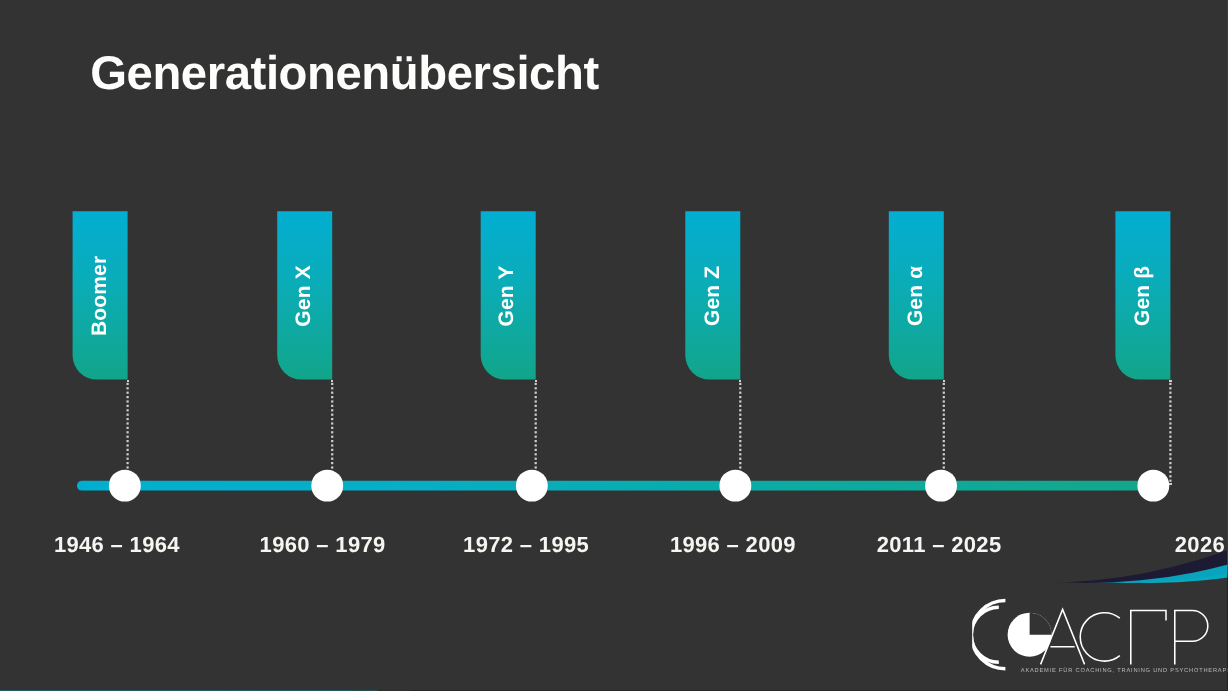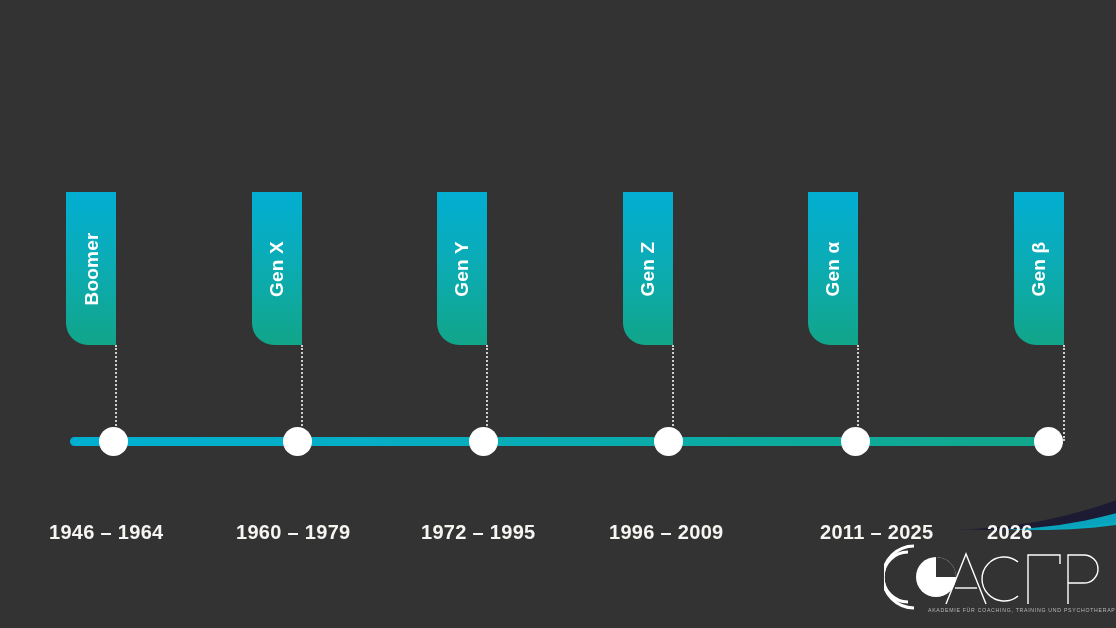--- a/index.html
+++ b/index.html
@@ -126,21 +126,20 @@
   }
 
   .gen-date {
     position:absolute;
     top:485px;
     font-size:20px;
     font-weight:bold;
     color:#f7f5f1;
     white-space:nowrap;
     letter-spacing:0.3px;
-    margin-top:36px;
   }
 
   
   #logo { position:absolute; right:16px; bottom:12px; width:216px; height:78px; }
   #logo svg { display:block; }
   #logo-tagline {
     position:absolute;
     left:44px; bottom:3px;
     font-size:5.2px;
     letter-spacing:0.72px;
@@ -155,20 +154,21 @@
 
   <div class="deco tr-teal-light"></div>
   <div class="deco tr-cyan"></div>
   <div class="deco tr-navy"></div>
   <div class="deco tr-bg"></div>
 
   <div class="deco bl-teal-light"></div>
   <div class="deco bl-cyan"></div>
   <div class="deco bl-bg"></div>
 
+  <h1 id="title">Generationenübersicht</h1>
 
   <div id="timeline-area">
     <div class="axis-line"></div>
 
   <div class="gen-item">
         <div class="gen-card" style="left: 66px; top: 192px; height: 153px;">
           <div class="gen-label">
             <span>Boomer</span>
           </div>
         </div>
@@ -207,31 +207,31 @@
         <div class="gen-date" style="left: 609px;">1996 – 2009</div>
       </div>
       <div class="gen-item">
         <div class="gen-card" style="left: 808px; top: 192px; height: 153px;">
           <div class="gen-label">
             <span>Gen α</span>
           </div>
         </div>
         <div class="gen-dotline" style="left: 857px; top: 345px; height: 96px;"></div>
         <div class="gen-dot" style="left: 840.5px; top: 426.5px;"></div>
-        <div class="gen-date" style="left: 820px;">2011 – 2025</div>
+        <div class="gen-date" style="left: 797px;">2011 – 2025</div>
       </div>
       <div class="gen-item">
         <div class="gen-card" style="left: 1014px; top: 192px; height: 153px;">
           <div class="gen-label">
             <span>Gen β</span>
           </div>
         </div>
         <div class="gen-dotline" style="left: 1063px; top: 345px; height: 96px;"></div>
         <div class="gen-dot" style="left: 1033.5px; top: 426.5px;"></div>
-        <div class="gen-date" style="left: 987px; text-align: right;">2026</div>
+        <div class="gen-date" style="left: 1068px; text-align: right;">2026</div>
       </div>
     </div>
 
   <div id="logo">
     <svg width="216" height="78" viewBox="0 0 216 78" fill="none" aria-hidden="true">
 
       <path d="M30 8 A31 31 0 1 0 30 70" stroke="#ffffff" stroke-width="3.2" fill="none"></path>
       <path d="M24 14 A25 25 0 1 0 24 64" stroke="#ffffff" stroke-width="3.2" fill="none"></path>
       <path d="M52 39 m-20 0 a20 20 0 1 0 40 0 a20 20 0 1 0 -40 0" fill="#ffffff"></path>
       <path d="M52 39 L52 19 A20 20 0 0 1 72 39 Z" fill="#333333"></path>

